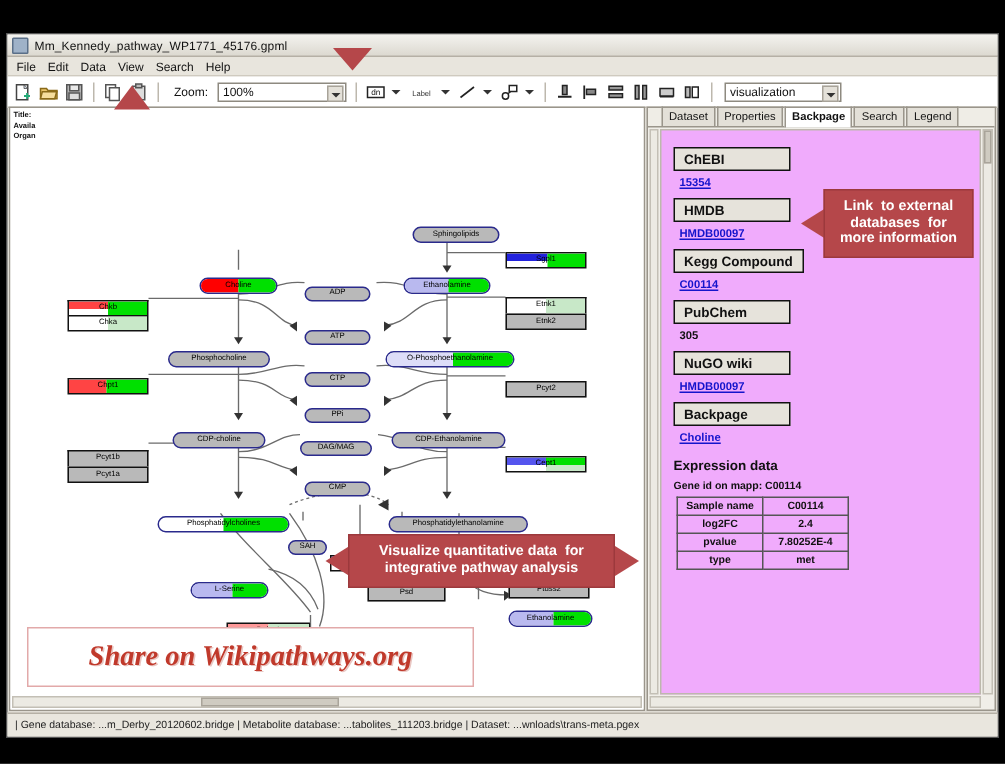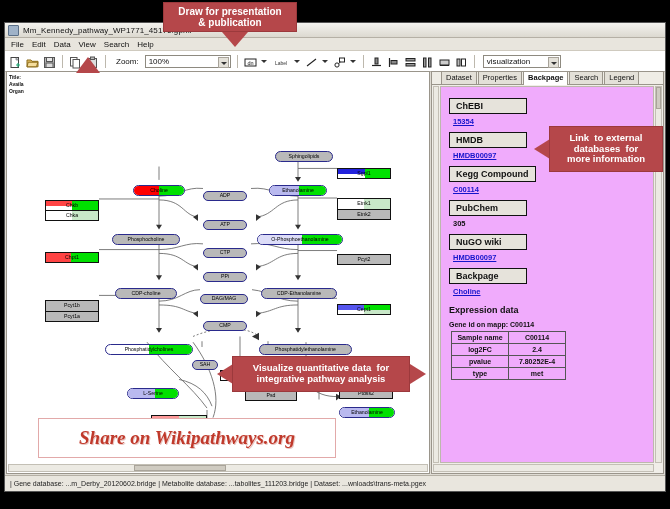--- a/index.html
+++ b/index.html
@@ -89,21 +89,21 @@
   .handle{position:absolute;width:4px;height:4px;background:#ffe600;border:1px solid #111;box-sizing:border-box;z-index:20;}
 
   .titleblock{position:absolute;left:2px;top:2px;font-size:5px;color:#111;line-height:7px;font-weight:bold;}
 
   
   .callout{position:absolute;background:#b5474a;color:#fff;font-weight:bold;text-align:center;
            display:flex;align-items:center;justify-content:center;line-height:1.15;z-index:40;
            border:1px solid #9c393c;box-sizing:border-box;}
   .tri{position:absolute;width:0;height:0;z-index:39;}
   .share{position:absolute;left:18px;top:418px;width:296px;height:38px;border:1px solid #e2a9a9;
-         background:#fff;display:flex;align-items:center;justify-content:center;z-index:41;margin-left:20px;}
+         background:#fff;display:flex;align-items:center;justify-content:center;z-index:41;}
   .share span{font-family:"Liberation Serif",serif;font-style:italic;font-weight:bold;
               font-size:19px;color:#c0392b;text-shadow:1px 1px 0 #e9c6c2;}
 </style>
 </head>
 <body>
 
 <div id="root">
 
   <div class="win">
 
@@ -555,28 +555,25 @@
       </div>
 
     </div>
 
     <div class="statusbar">
       <span class="st">| Gene database: ...m_Derby_20120602.bridge | Metabolite database: ...tabolites_111203.bridge | Dataset: ...wnloads\trans-meta.pgex</span>
     </div>
 
   </div>
 
-  <div class="callout" style="left:163px;top:2px;width:134px;height:30px;font-size:10px;padding:0 4px;">
-    <span>Draw for presentation<br>&amp; publication</span>
-  </div>
   <div class="tri" style="left:222px;top:32px;border-left:13px solid transparent;border-right:13px solid transparent;border-top:15px solid #b5474a;"></div>
 
   <div class="tri" style="left:76px;top:57px;border-left:12px solid transparent;border-right:12px solid transparent;border-bottom:16px solid #b5474a;"></div>
 
-  <div class="callout" style="left:549px;top:126px;width:114px;height:46px;font-size:9.5px;padding:0 3px;">
+  <div class="callout" style="left:549px;top:126px;width:100px;height:46px;font-size:9.5px;padding:0 3px;">
     <span>Link&nbsp; to external<br>databases&nbsp; for<br>more information</span>
   </div>
   <div class="tri" style="left:534px;top:139px;border-top:10px solid transparent;border-bottom:10px solid transparent;border-right:16px solid #b5474a;"></div>
 
   <div class="callout" style="left:232px;top:356px;width:178px;height:36px;font-size:9.5px;padding:0 3px;">
     <span>Visualize quantitative data&nbsp; for<br>integrative pathway analysis</span>
   </div>
   <div class="tri" style="left:217px;top:364px;border-top:10px solid transparent;border-bottom:10px solid transparent;border-right:16px solid #b5474a;"></div>
   <div class="tri" style="left:410px;top:364px;border-top:10px solid transparent;border-bottom:10px solid transparent;border-left:16px solid #b5474a;"></div>
 

